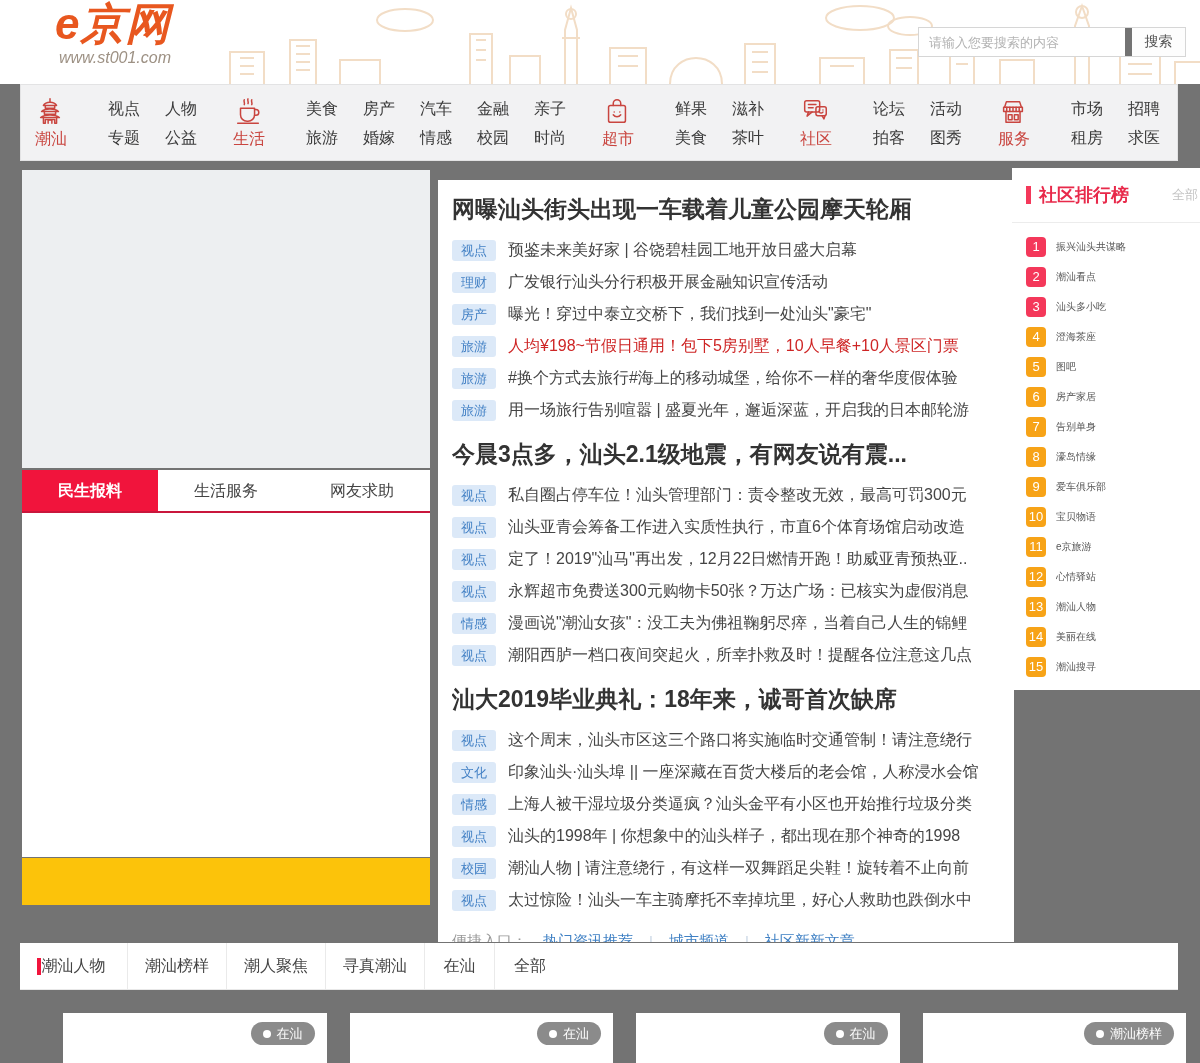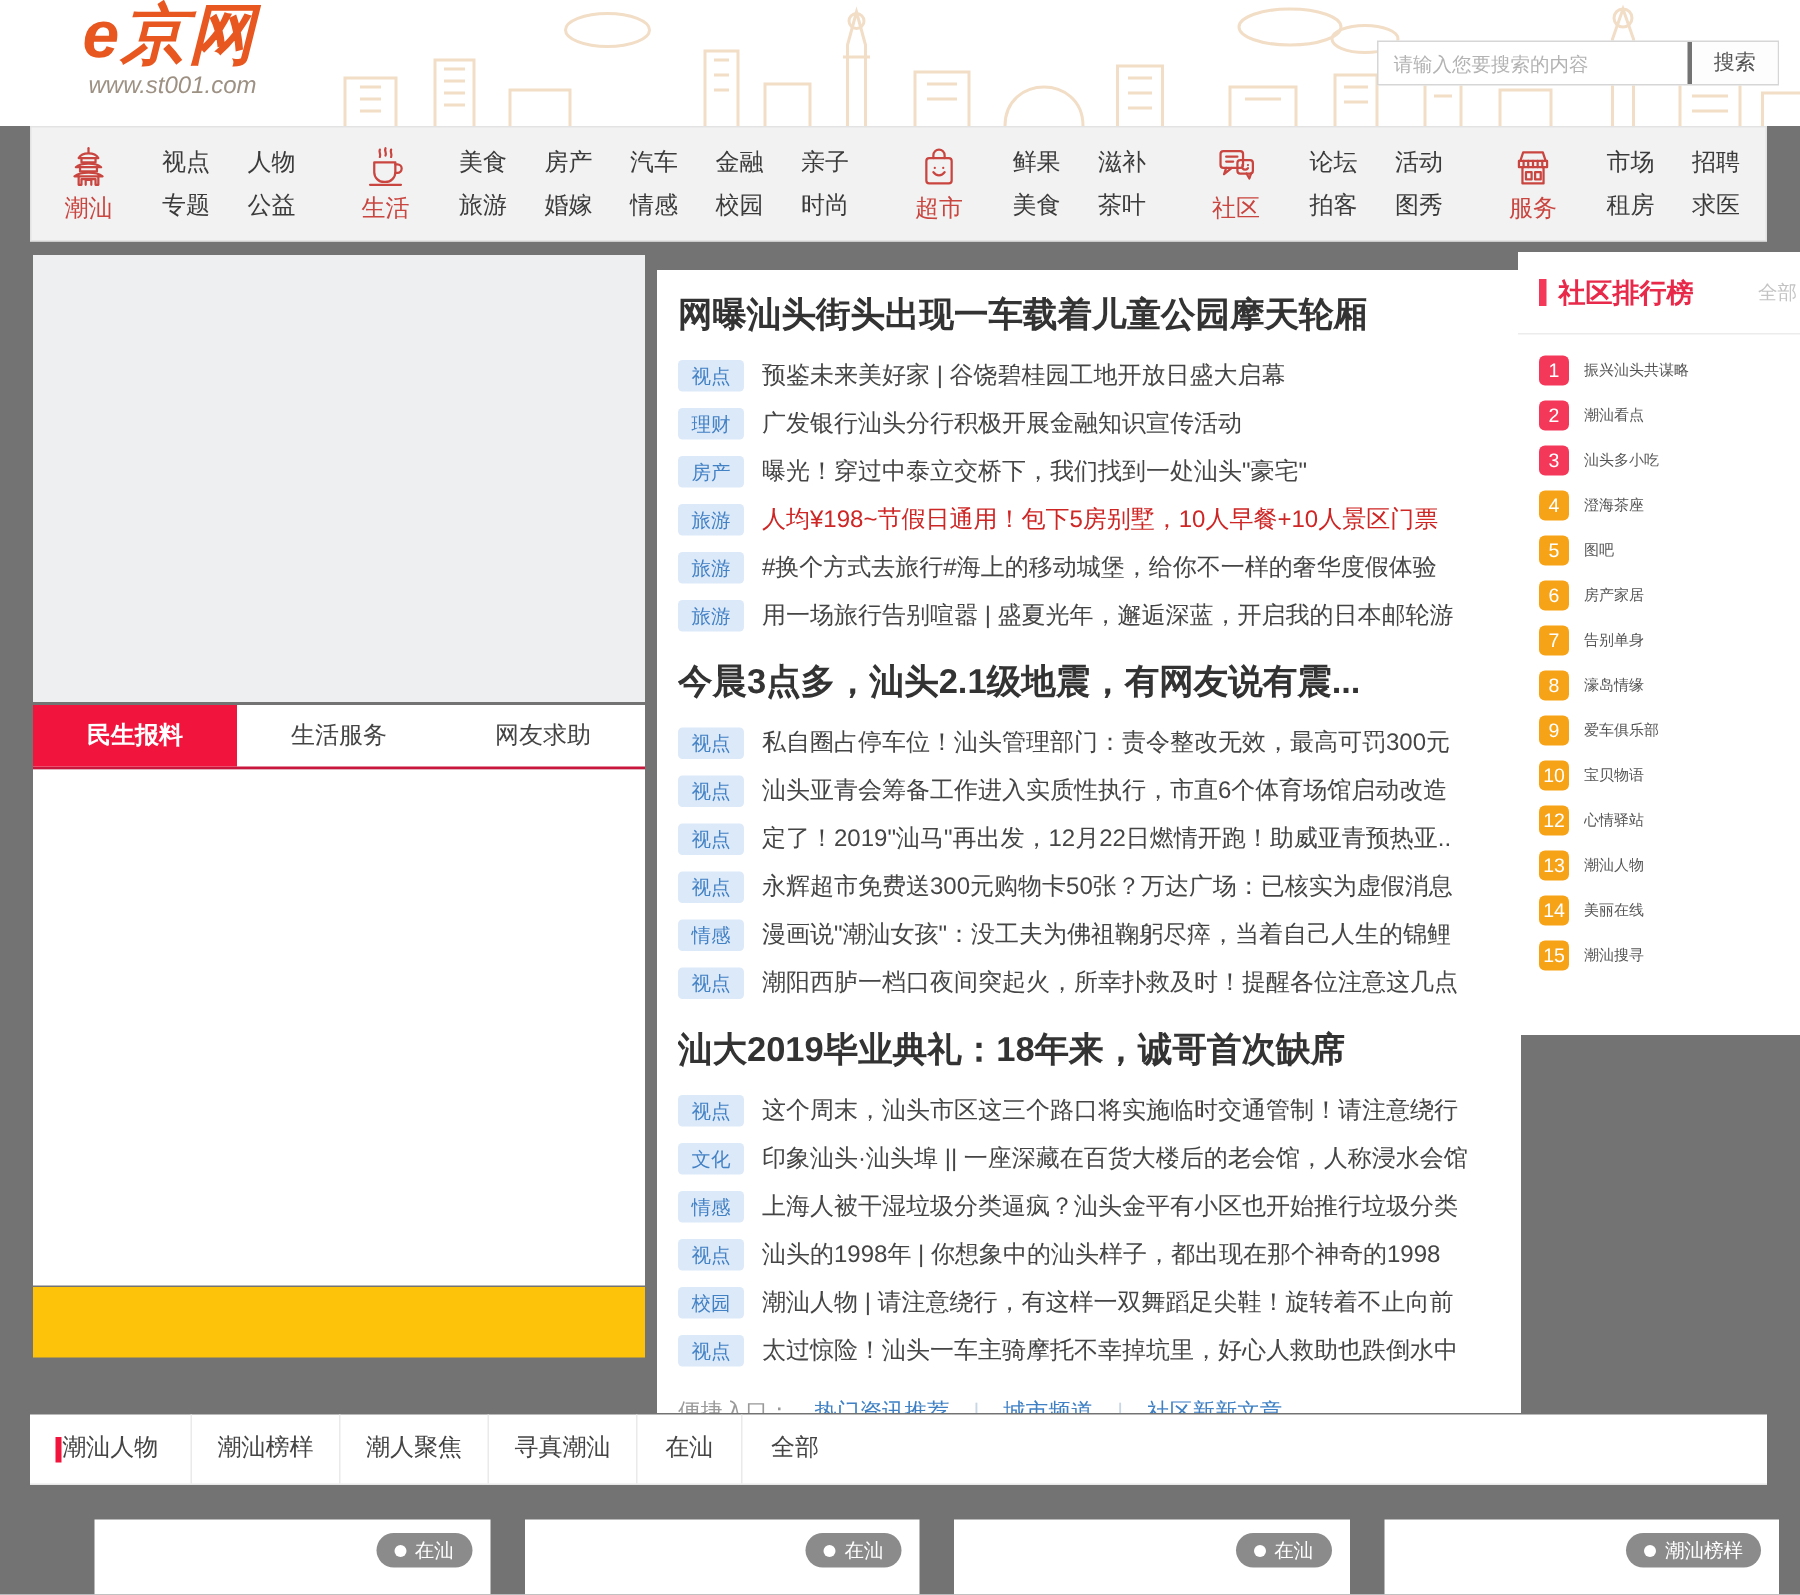--- a/index.html
+++ b/index.html
@@ -11,29 +11,29 @@
   .site-header{position:absolute;top:0;left:0;width:1200px;height:84px;background:#fff;}
   .skyline{position:absolute;left:170px;top:0;width:1030px;height:84px;}
   .logo{position:absolute;left:55px;top:2px;line-height:1;}
   .logo-text{font-size:44px;font-weight:bold;font-style:italic;color:#e8571f;letter-spacing:1px;}
   .logo-url{font-size:16px;font-style:italic;color:#9d9184;margin:4px 0 0 4px;text-align:right;}
   .search{position:absolute;left:918px;top:27px;width:268px;height:30px;display:flex;
           border:1px solid #d6d6d6;background:#fff;box-sizing:border-box;}
   .search input{flex:1;border:none;outline:none;padding:0 10px;font-size:13px;color:#333;
           font-family:inherit;background:transparent;min-width:0;}
   .search input::placeholder{color:#b3b3b3;}
-  .search button{width:60px;border:none;border-left:3px solid #737373;background:#fdfdfd;
+  .search button{width:60px;border:none;border-left:7px solid #737373;background:#fdfdfd;
           font-size:14px;color:#555;font-family:Liberation Mono, monospace;cursor:pointer;}
 
   
   .main-nav{position:absolute;top:84px;left:20px;width:1158px;height:77px;background:#f2f2f3;
             border:1px solid #e3e3e4;box-sizing:border-box;display:flex;align-items:center;
             padding-left:14px;}
   .nav-item{flex:none;}
-  .nav-item.major{display:flex;flex-direction:column;align-items:center;width:48px;margin-left:36px;}
+  .nav-item.major{display:flex;flex-direction:column;width:48px;margin-left:36px;}
   .nav-item.major:first-child{margin-left:0;}
   .nav-icon{width:30px;height:30px;display:block;}
   .nav-icon svg{width:30px;height:30px;display:block;}
   .nav-major-label{font-size:16px;color:var(--nav-red,#c9453f);margin-top:3px;}
   .nav-item.pair{display:flex;flex-direction:column;margin-left:25px;width:32px;text-align:center;}
   .nav-item.pair a{font-size:16px;color:#3b3b3b;line-height:29px;display:block;}
 
   
   .slider-ph{position:absolute;left:22px;top:170px;width:408px;height:298px;background:#edeff1;}
   .left-tabs{position:absolute;left:22px;top:470px;width:408px;height:41px;display:flex;
@@ -391,20 +391,24 @@
         </li>
         <li class="rank-item">
           <span class="rank-badge">9</span>
           <span class="rank-label">爱车俱乐部</span>
         </li>
         <li class="rank-item">
           <span class="rank-badge">10</span>
           <span class="rank-label">宝贝物语</span>
         </li>
         <li class="rank-item">
+          <span class="rank-badge">11</span>
+          <span class="rank-label">e京旅游</span>
+        </li>
+        <li class="rank-item">
           <span class="rank-badge">12</span>
           <span class="rank-label">心情驿站</span>
         </li>
         <li class="rank-item">
           <span class="rank-badge">13</span>
           <span class="rank-label">潮汕人物</span>
         </li>
         <li class="rank-item">
           <span class="rank-badge">14</span>
           <span class="rank-label">美丽在线</span>

